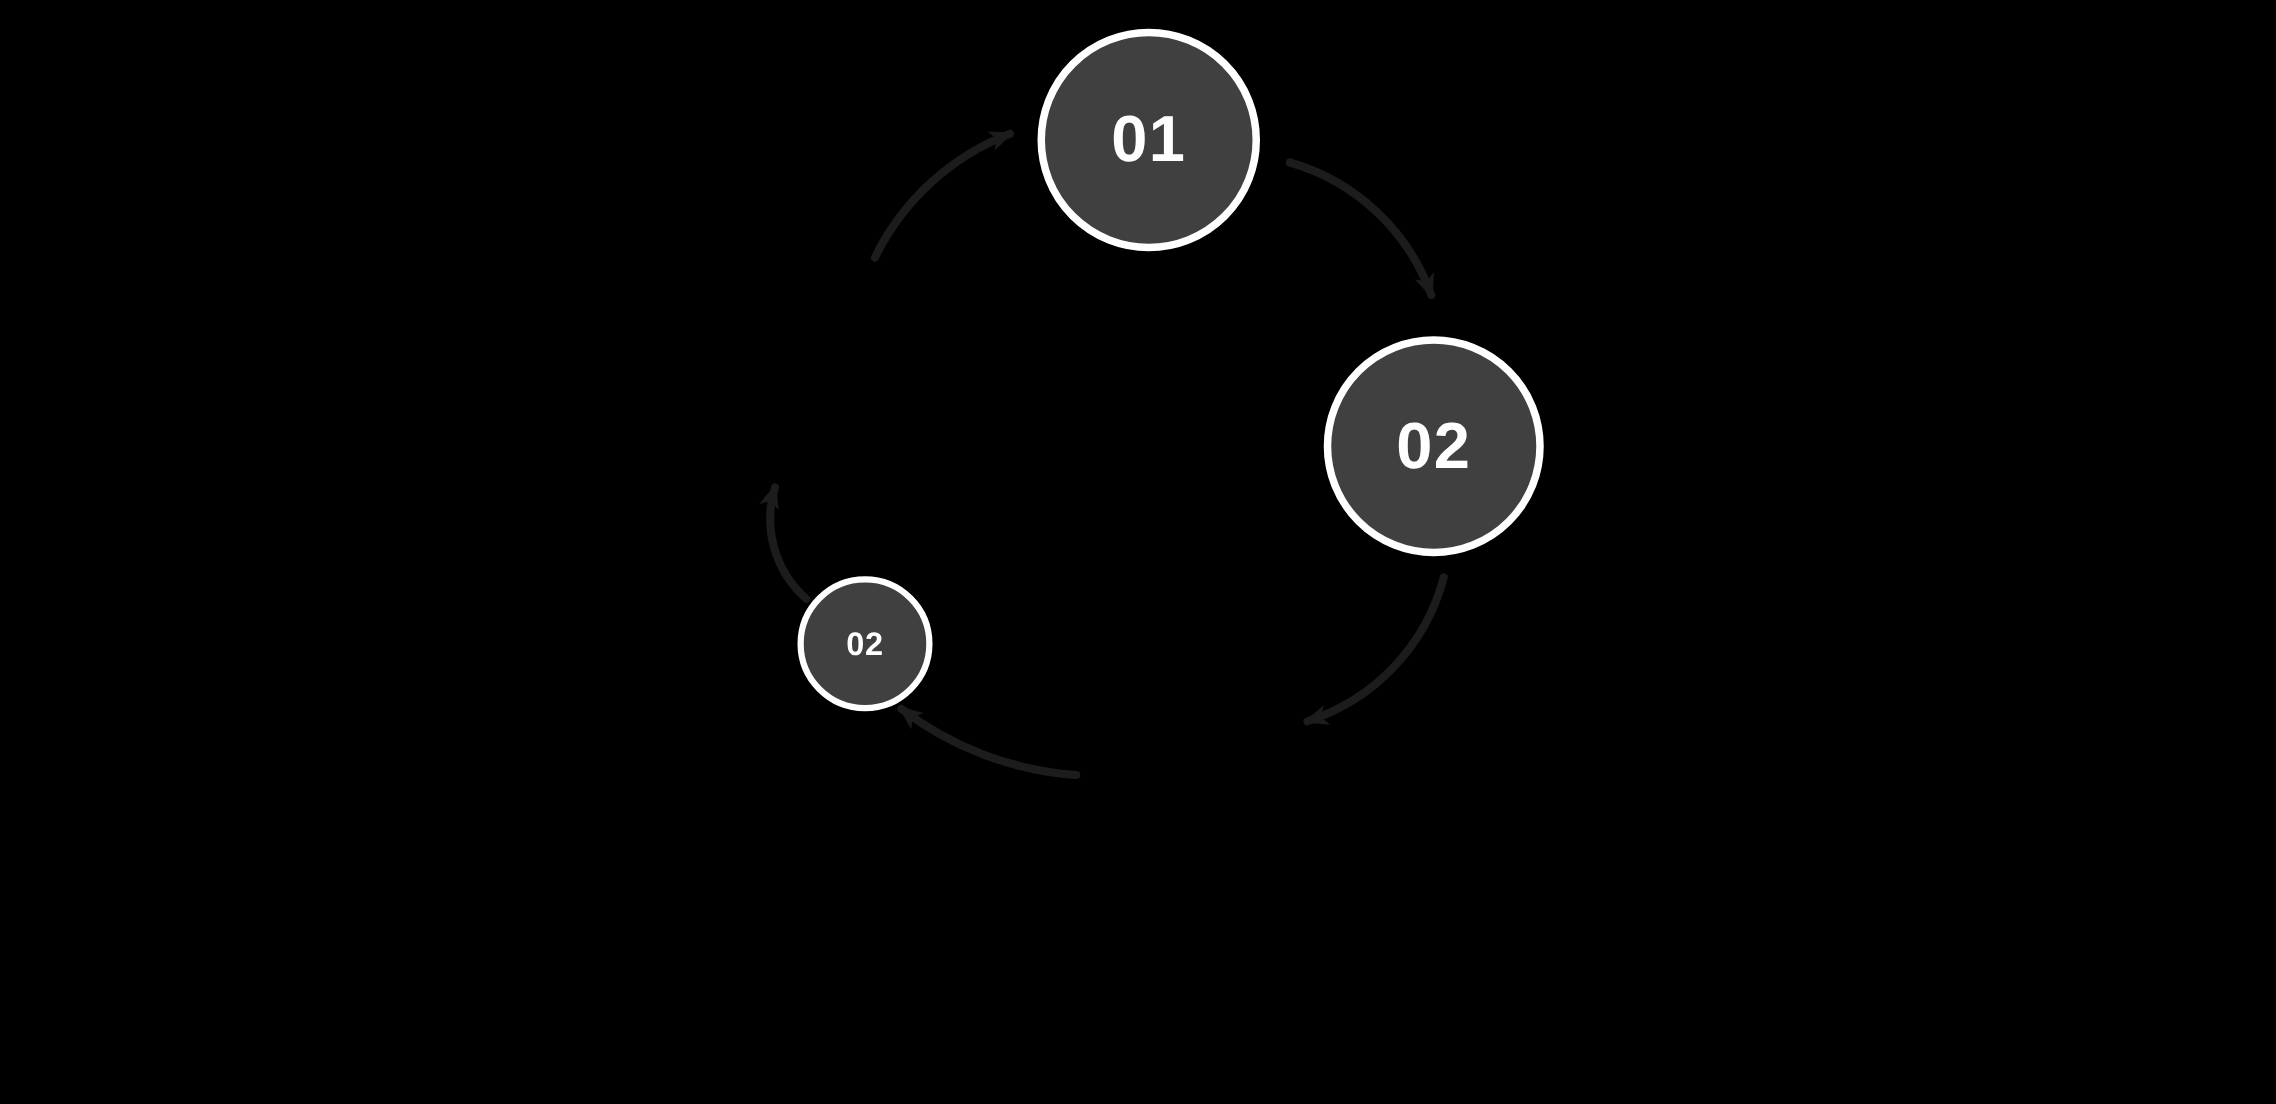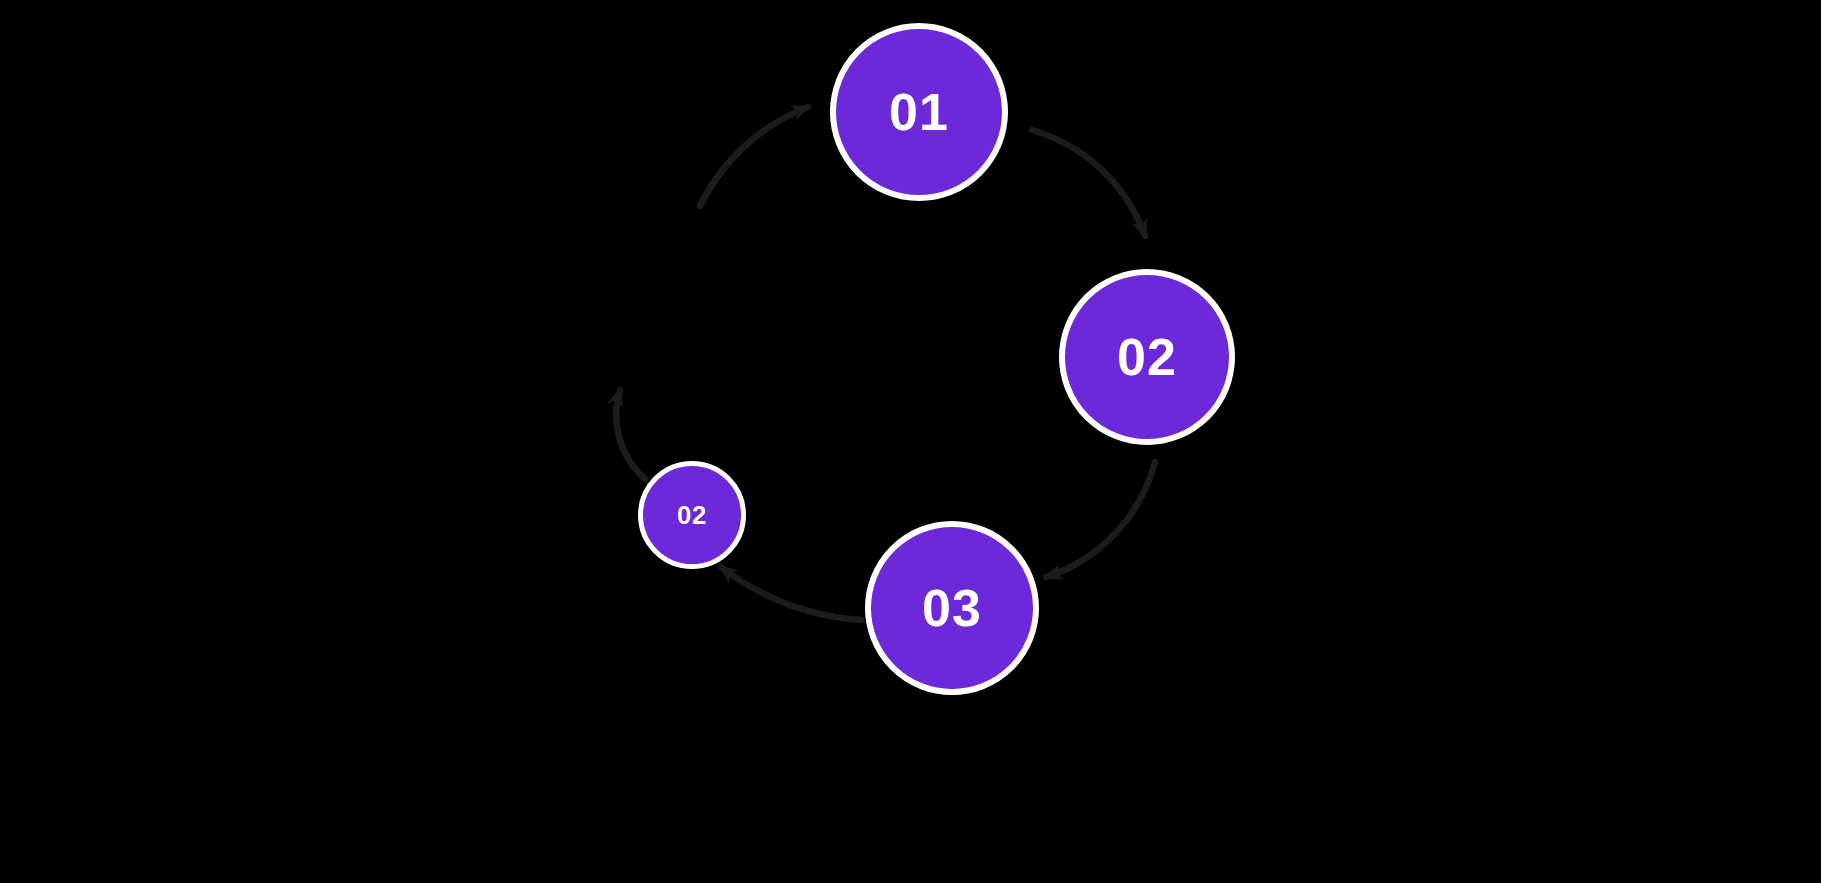--- a/index.html
+++ b/index.html
@@ -25,21 +25,21 @@
   .arrow {
     fill: none;
     stroke: #1C1C1C;
     stroke-width: 6.5;
     stroke-linecap: round;
   }
   .node {
     position: absolute;
     box-sizing: border-box;
     border-radius: 50%;
-    background: #6d28d9;
+    background: #404040;
     border: 6px solid #FFFFFF;
     display: flex;
     align-items: center;
     justify-content: center;
   }
   .node-label {
     color: #FFFFFF;
     font-weight: bold;
     letter-spacing: 1px;
     line-height: 1;
@@ -73,22 +73,19 @@
   </svg>
 
   <div class="node node-large pos-n01">
     <span class="node-label">01</span>
   </div>
 
   <div class="node node-large pos-n02">
     <span class="node-label">02</span>
   </div>
 
-  <div class="node node-large pos-n03">
-    <span class="node-label">03</span>
-  </div>
 
   <div class="node node-small pos-n02s">
     <span class="node-label">02</span>
   </div>
 
 
 </div>
 
 </body></html>

